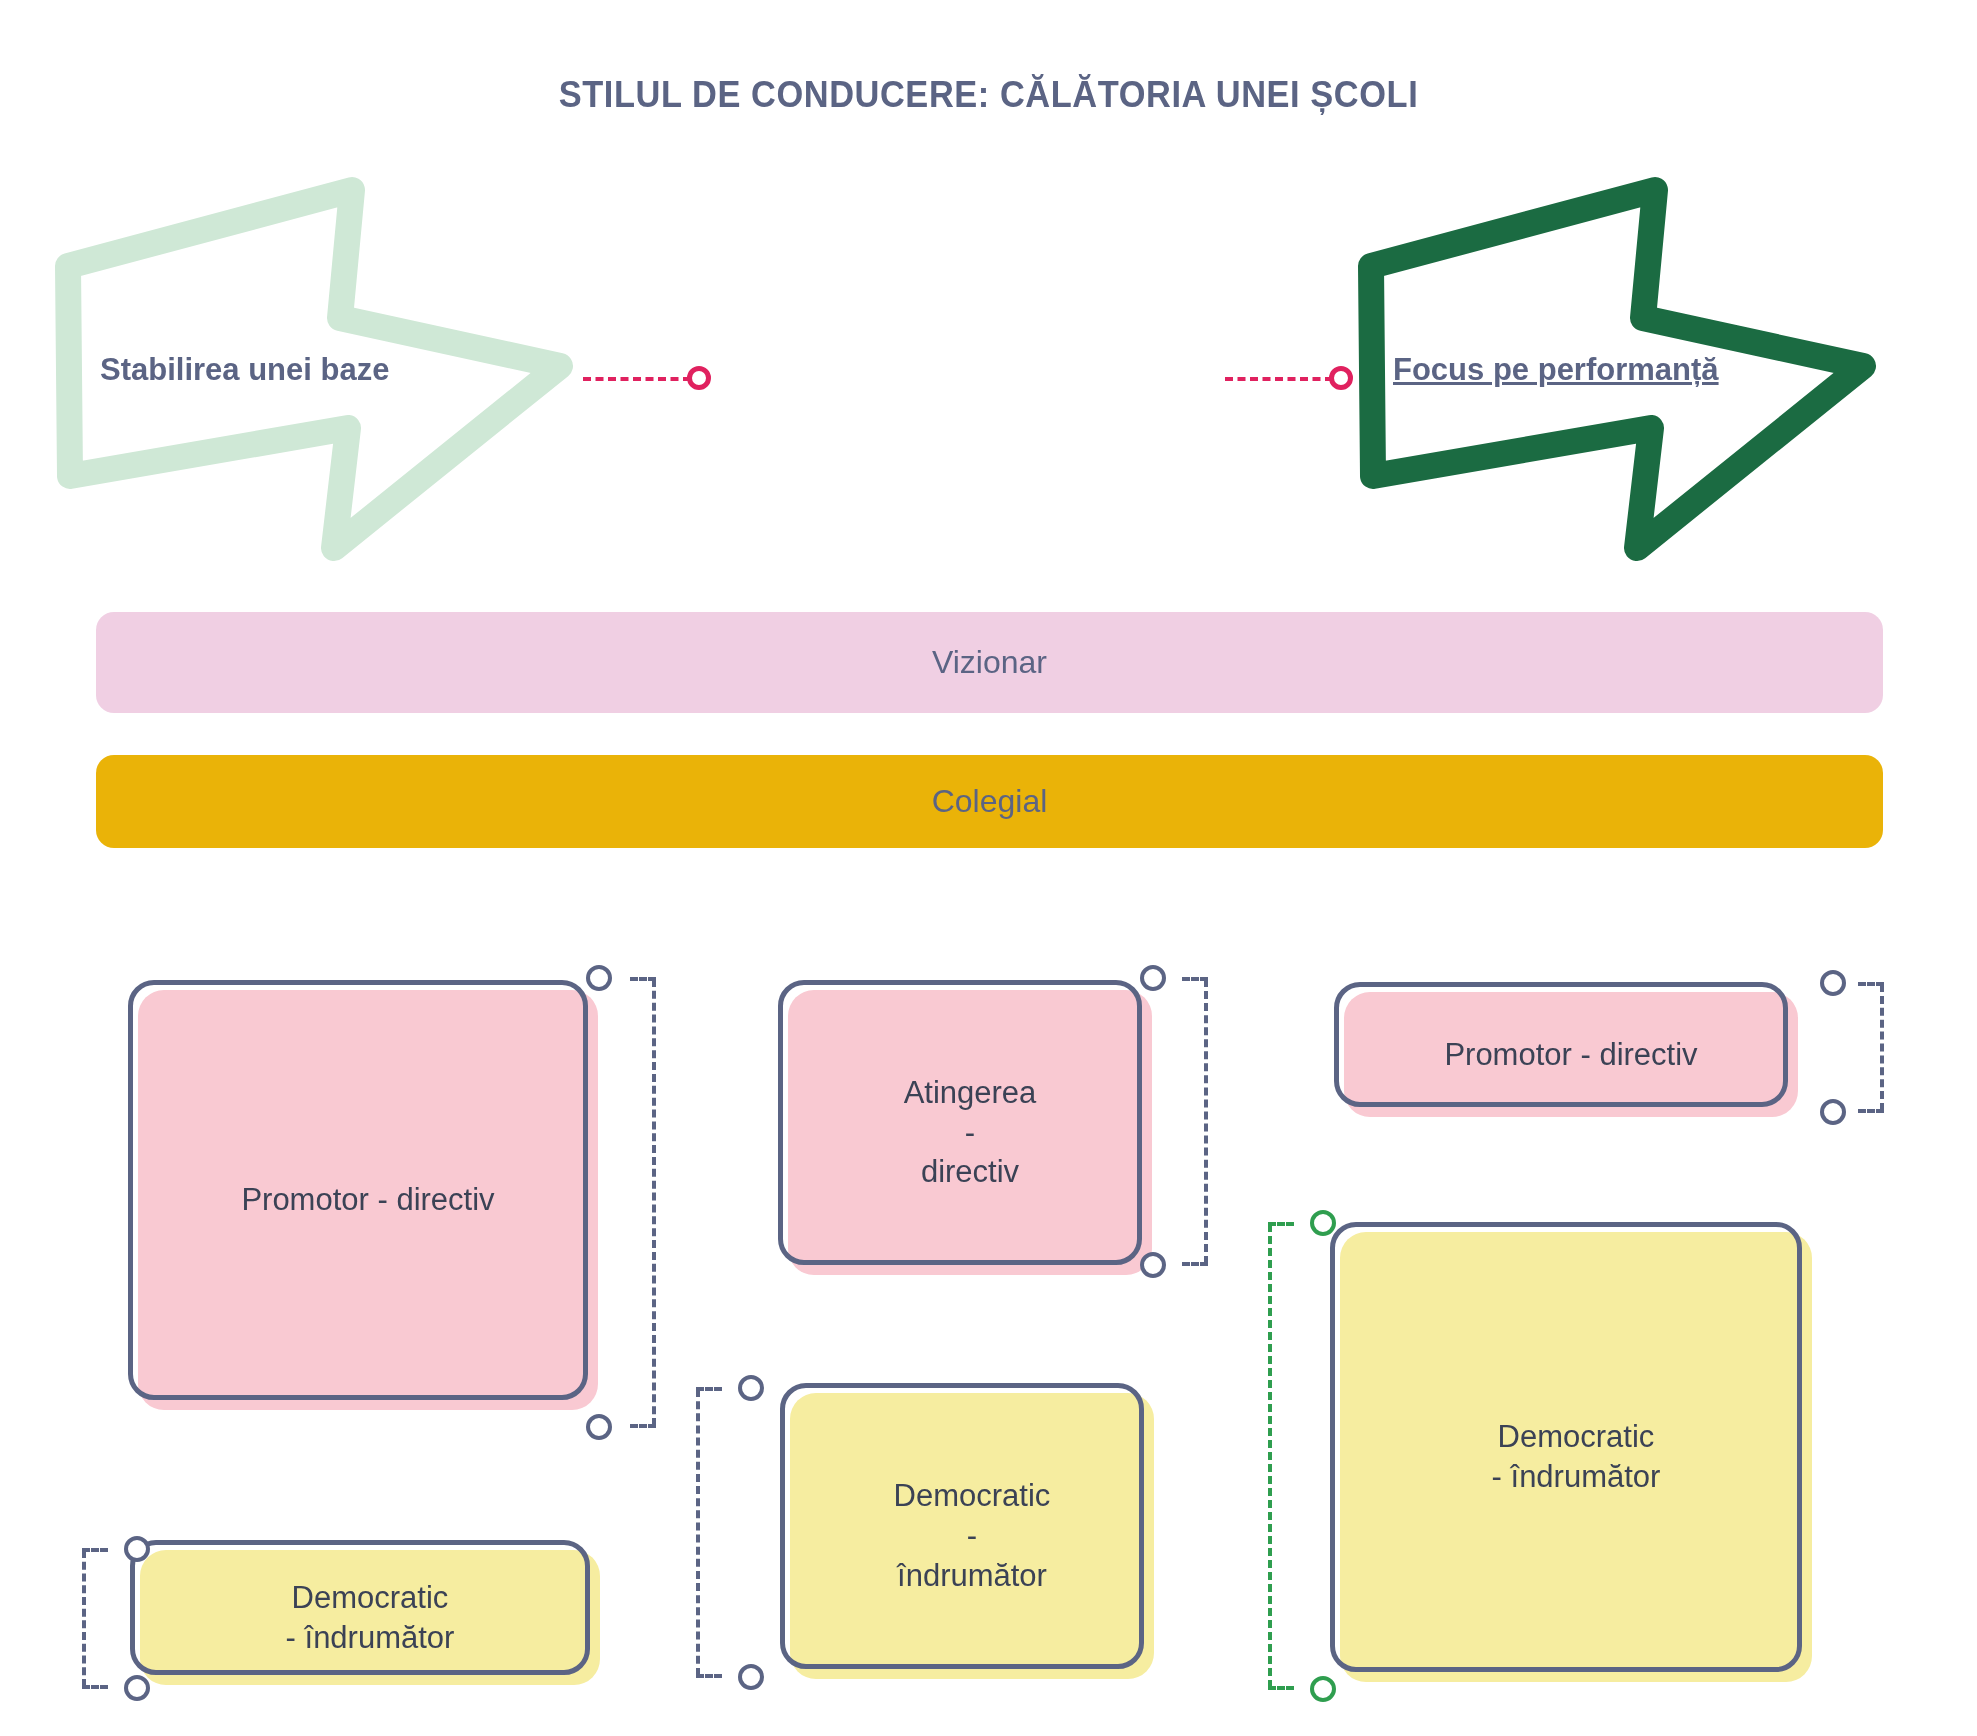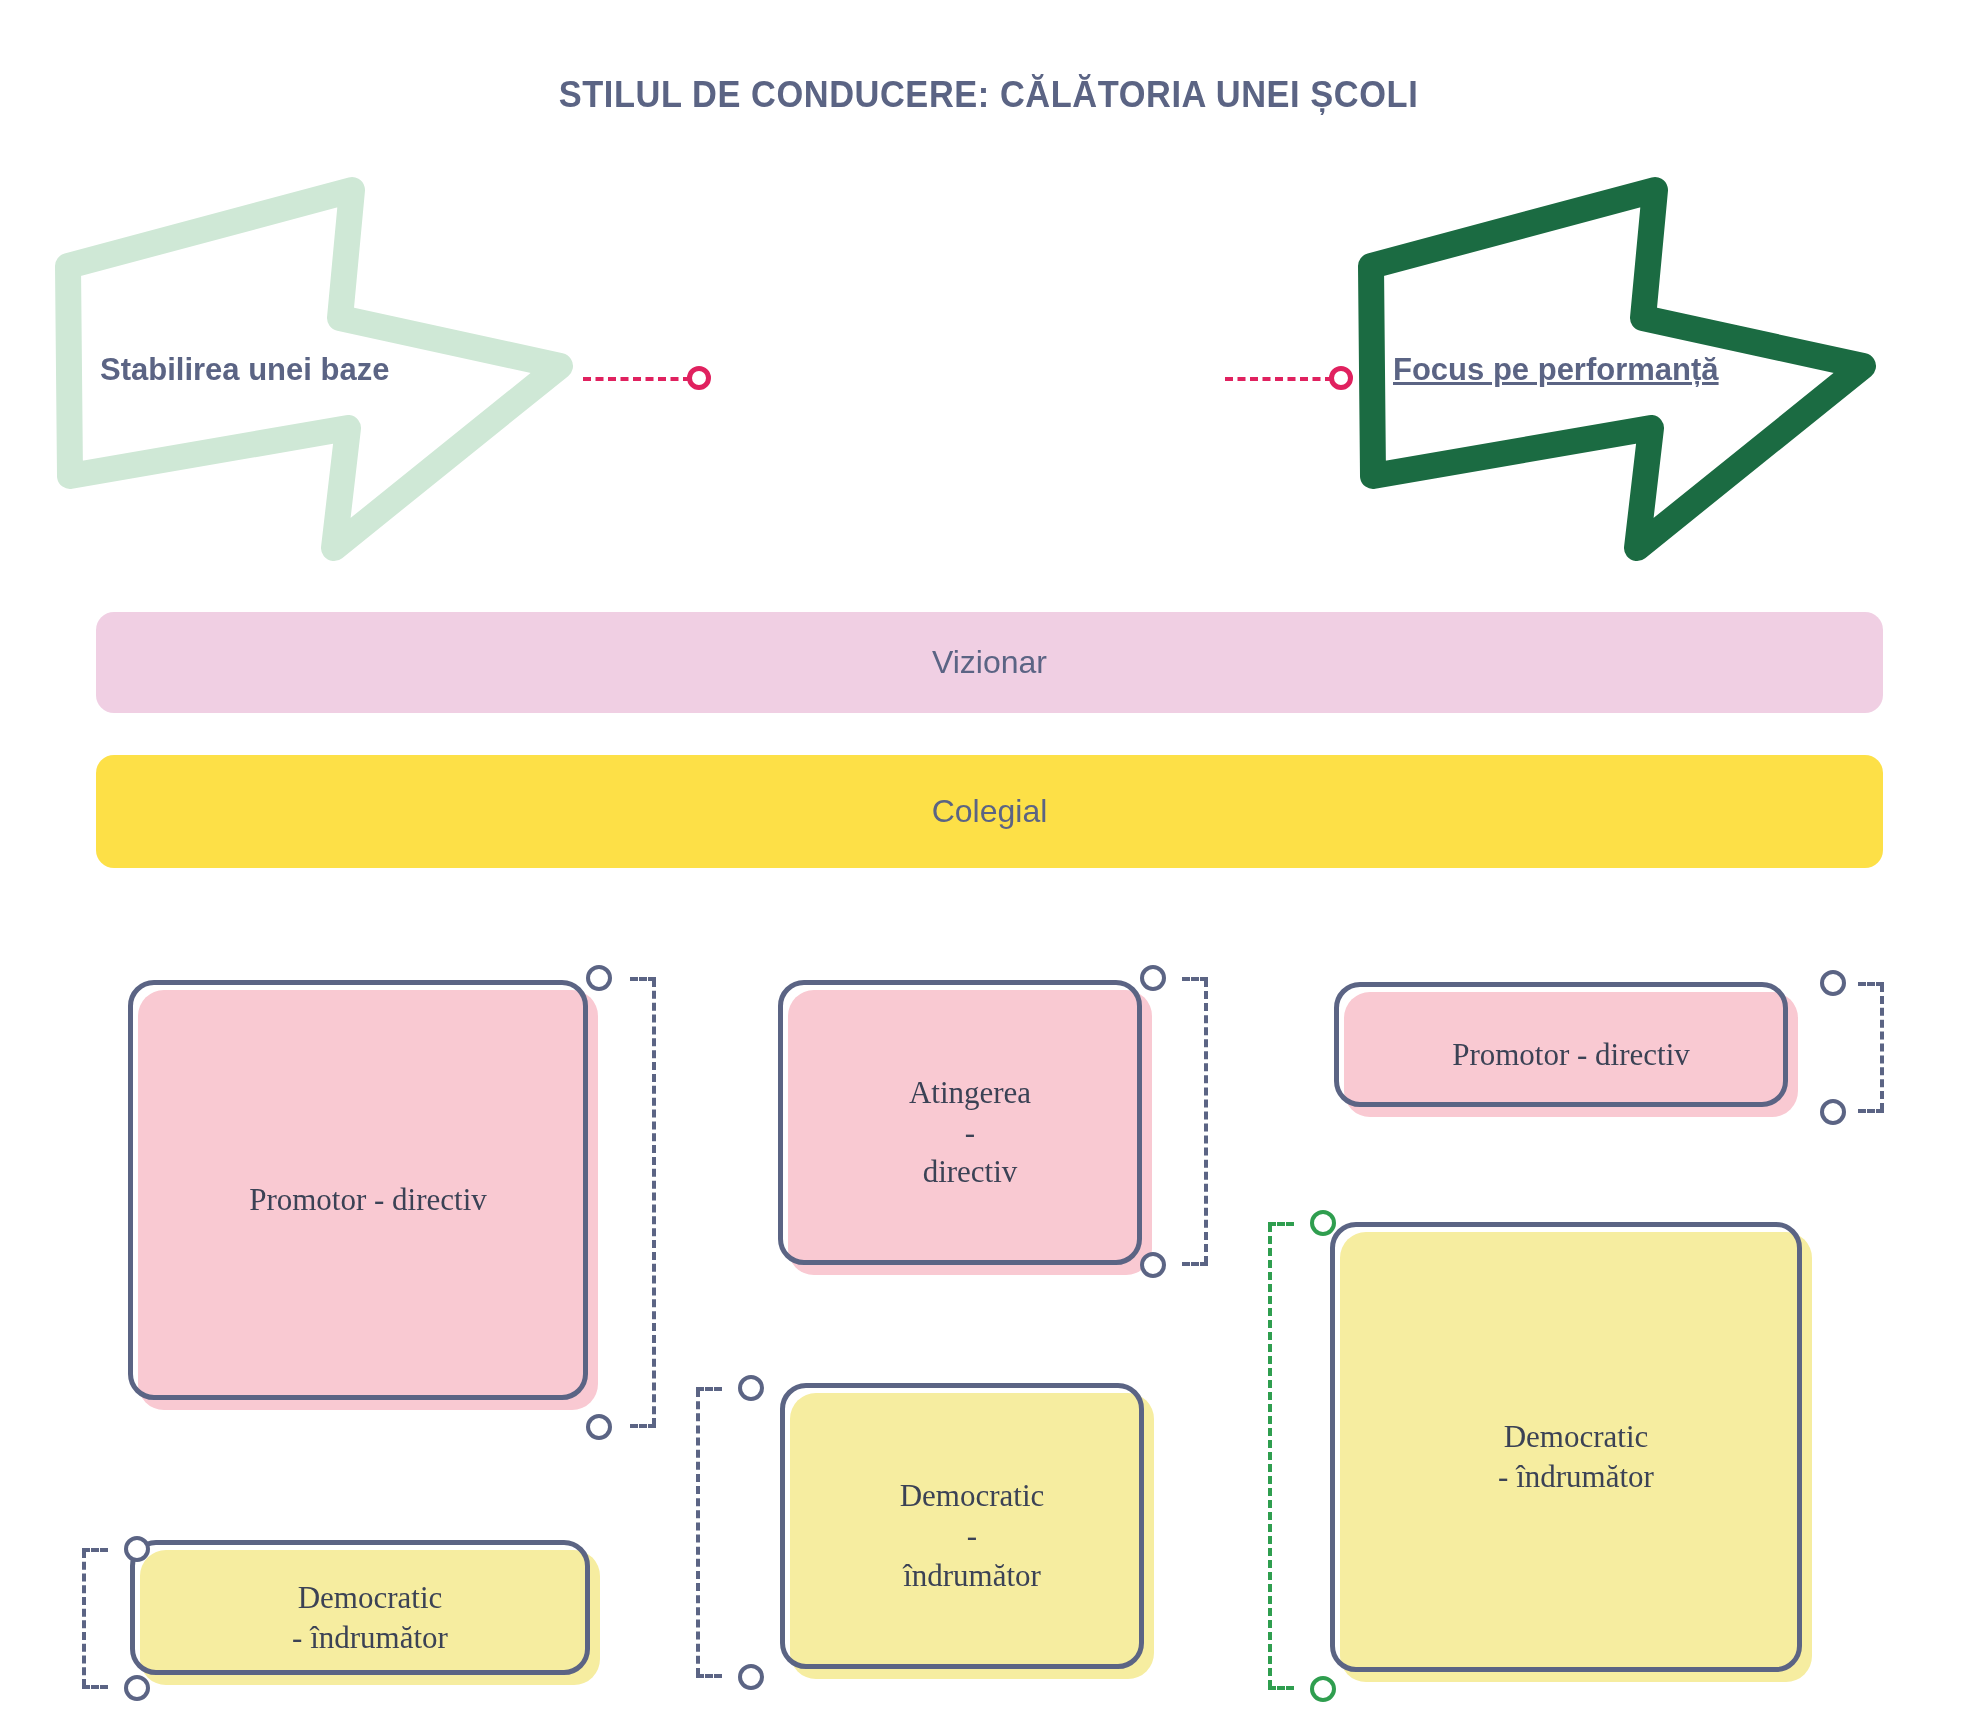--- a/index.html
+++ b/index.html
@@ -55,38 +55,38 @@
   #connector-2 .ring{left:104px;}
 
   
   .banner{
     position:absolute;left:96px;width:1787px;border-radius:18px;
     display:flex;align-items:center;justify-content:center;
     color:#5b6484;font-size:32px;font-weight:normal;
     font-family:"Liberation Sans Narrow","Liberation Sans",sans-serif;
   }
   #banner-vizionar{top:612px;height:101px;background:#f0cfe3;}
-  #banner-colegial{top:755px;height:113px;background:#fde047;}
+  #banner-colegial{top:755px;height:93px;background:#eab308;}
 
   
   .cards{position:absolute;left:0;top:0;width:1977px;height:1736px;pointer-events:none;}
 
   .card{position:absolute;pointer-events:auto;}
   .card .fill{
     position:absolute;left:10px;top:10px;right:0;bottom:0;border-radius:26px;
   }
   .card .outline{
     position:absolute;left:0;top:0;right:10px;bottom:10px;border-radius:26px;
     border:5px solid #5b6484;box-sizing:border-box;background:transparent;
   }
   .card .ctext{
     position:absolute;left:10px;top:10px;right:0;bottom:0;
     display:flex;align-items:center;justify-content:center;text-align:center;
     color:#3b4255;font-size:31px;line-height:1.28;white-space:pre-line;
-    padding:0 14px;box-sizing:border-box;font-family:Liberation Serif, serif;
+    padding:0 14px;box-sizing:border-box;
   }
   .pink .fill{background:#f9c9d2;}
   .yellow .fill{background:#f6eda0;}
 
   
   .bracket{position:absolute;pointer-events:auto;}
   .bracket .vline{
     position:absolute;top:14px;bottom:14px;width:0;
     border-left:4px dashed #5b6484;
   }

